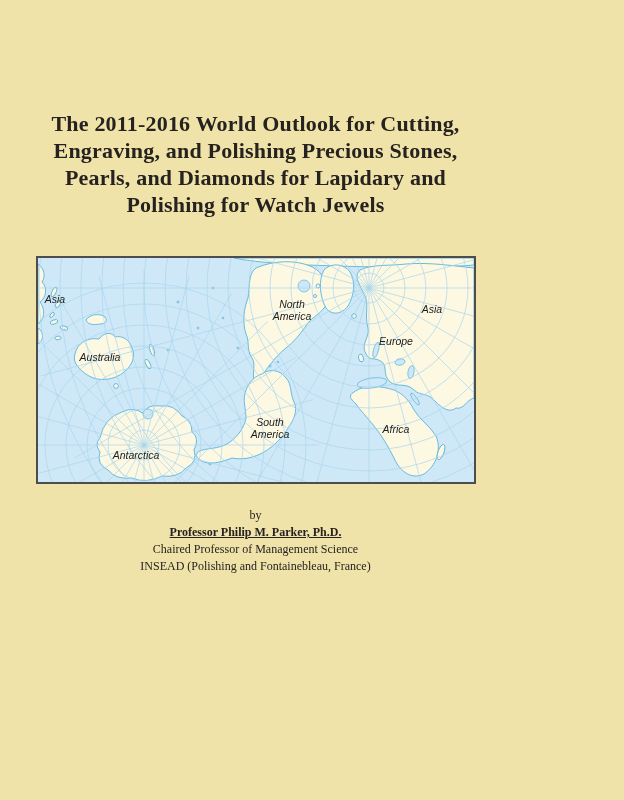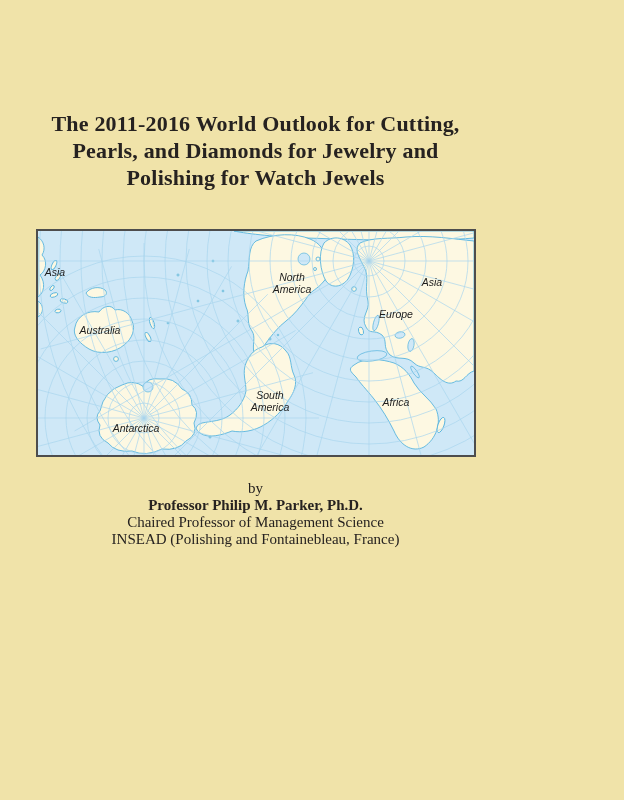--- a/index.html
+++ b/index.html
@@ -38,42 +38,44 @@
     background: #cfe8f7;
   }
   .map-wrap svg {
     display: block;
   }
   .byline {
     margin-top: 23px;
     text-align: center;
   }
   .byline div {
-    font-size: 15px;
+    font-size: 12px;
     line-height: 17px;
   }
   .byline .author {
     font-weight: bold;
+    text-decoration: underline;
   }
   .map-label {
     font-family: "Liberation Sans", sans-serif;
     font-style: italic;
     font-size: 10.5px;
     fill: #1c1c1c;
     text-anchor: middle;
   }
 </style>
 </head>
 <body>
 
 <div class="cover">
 
   <div class="title">
     <div class="title-line">The 2011-2016 World Outlook for Cutting,</div>
-    <div class="title-line">Pearls, and Diamonds for Jewelry and</div>
+    <div class="title-line">Engraving, and Polishing Precious Stones,</div>
+    <div class="title-line">Pearls, and Diamonds for Lapidary and</div>
     <div class="title-line">Polishing for Watch Jewels</div>
   </div>
 
   <div class="map-wrap">
     <svg width="436" height="224" viewBox="0 0 436 224">
 
       <rect x="0" y="0" width="436" height="224" fill="#cfe8f7"></rect>
 
       <g fill="#fdf8e2" stroke="#58b4de" stroke-width="0.9" stroke-linejoin="round">
 

